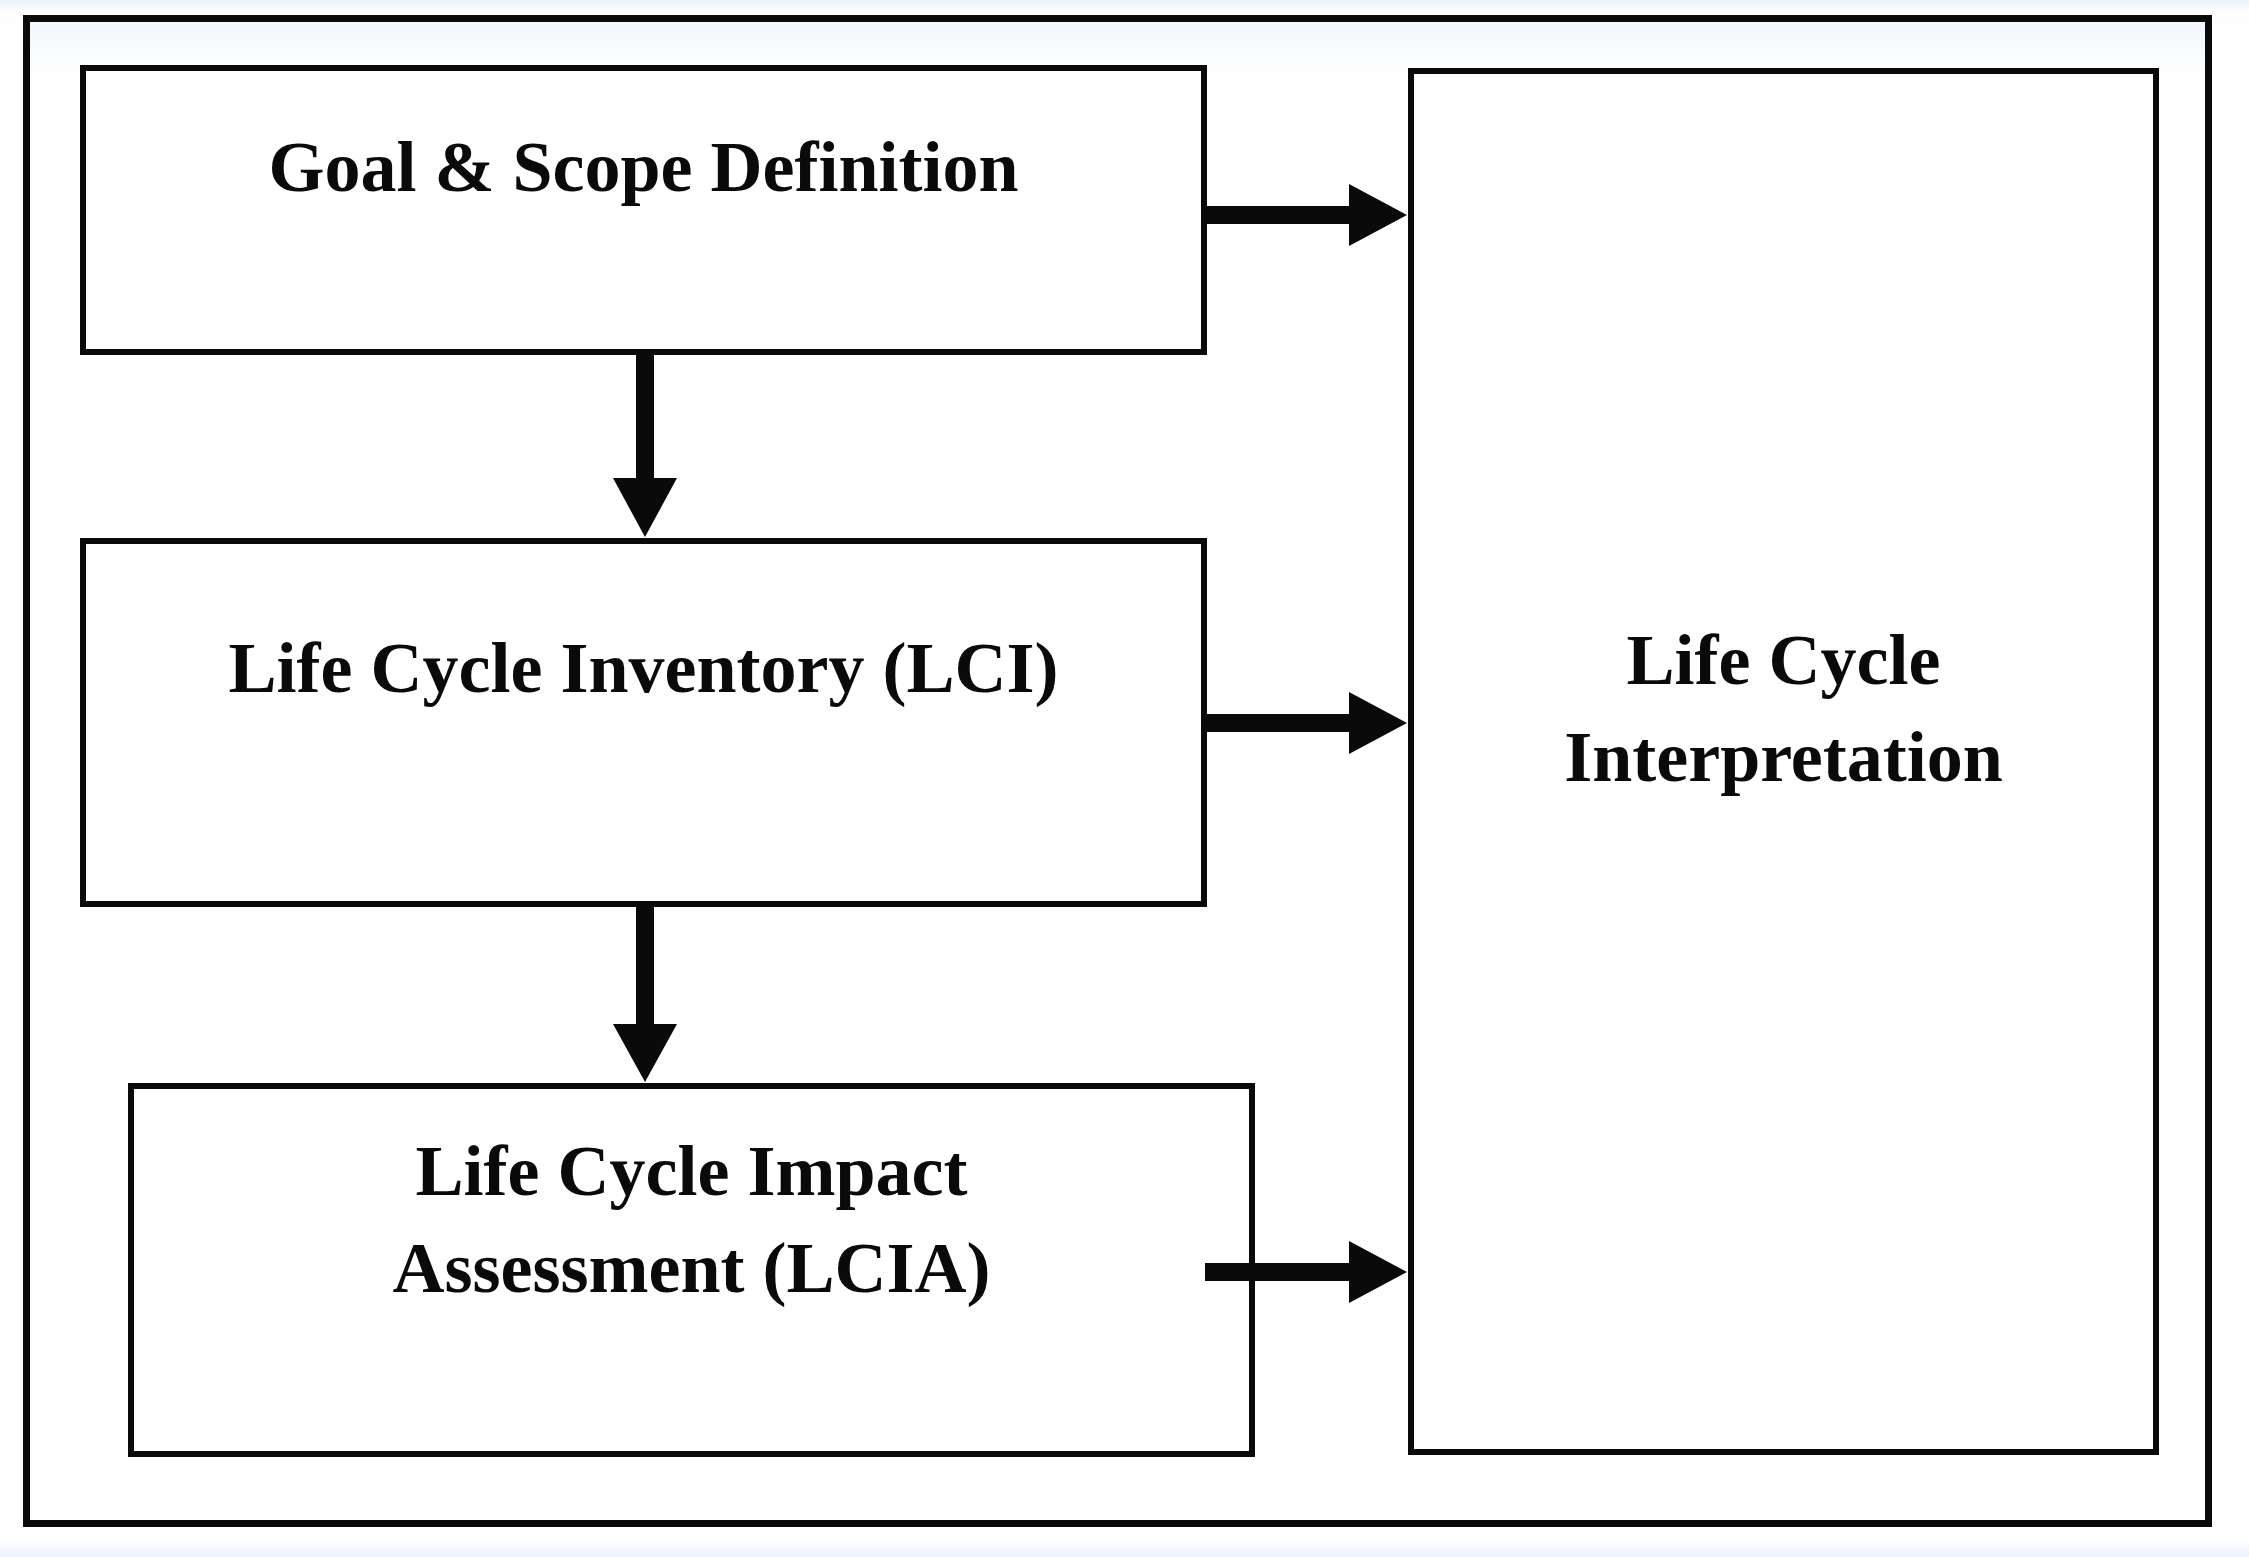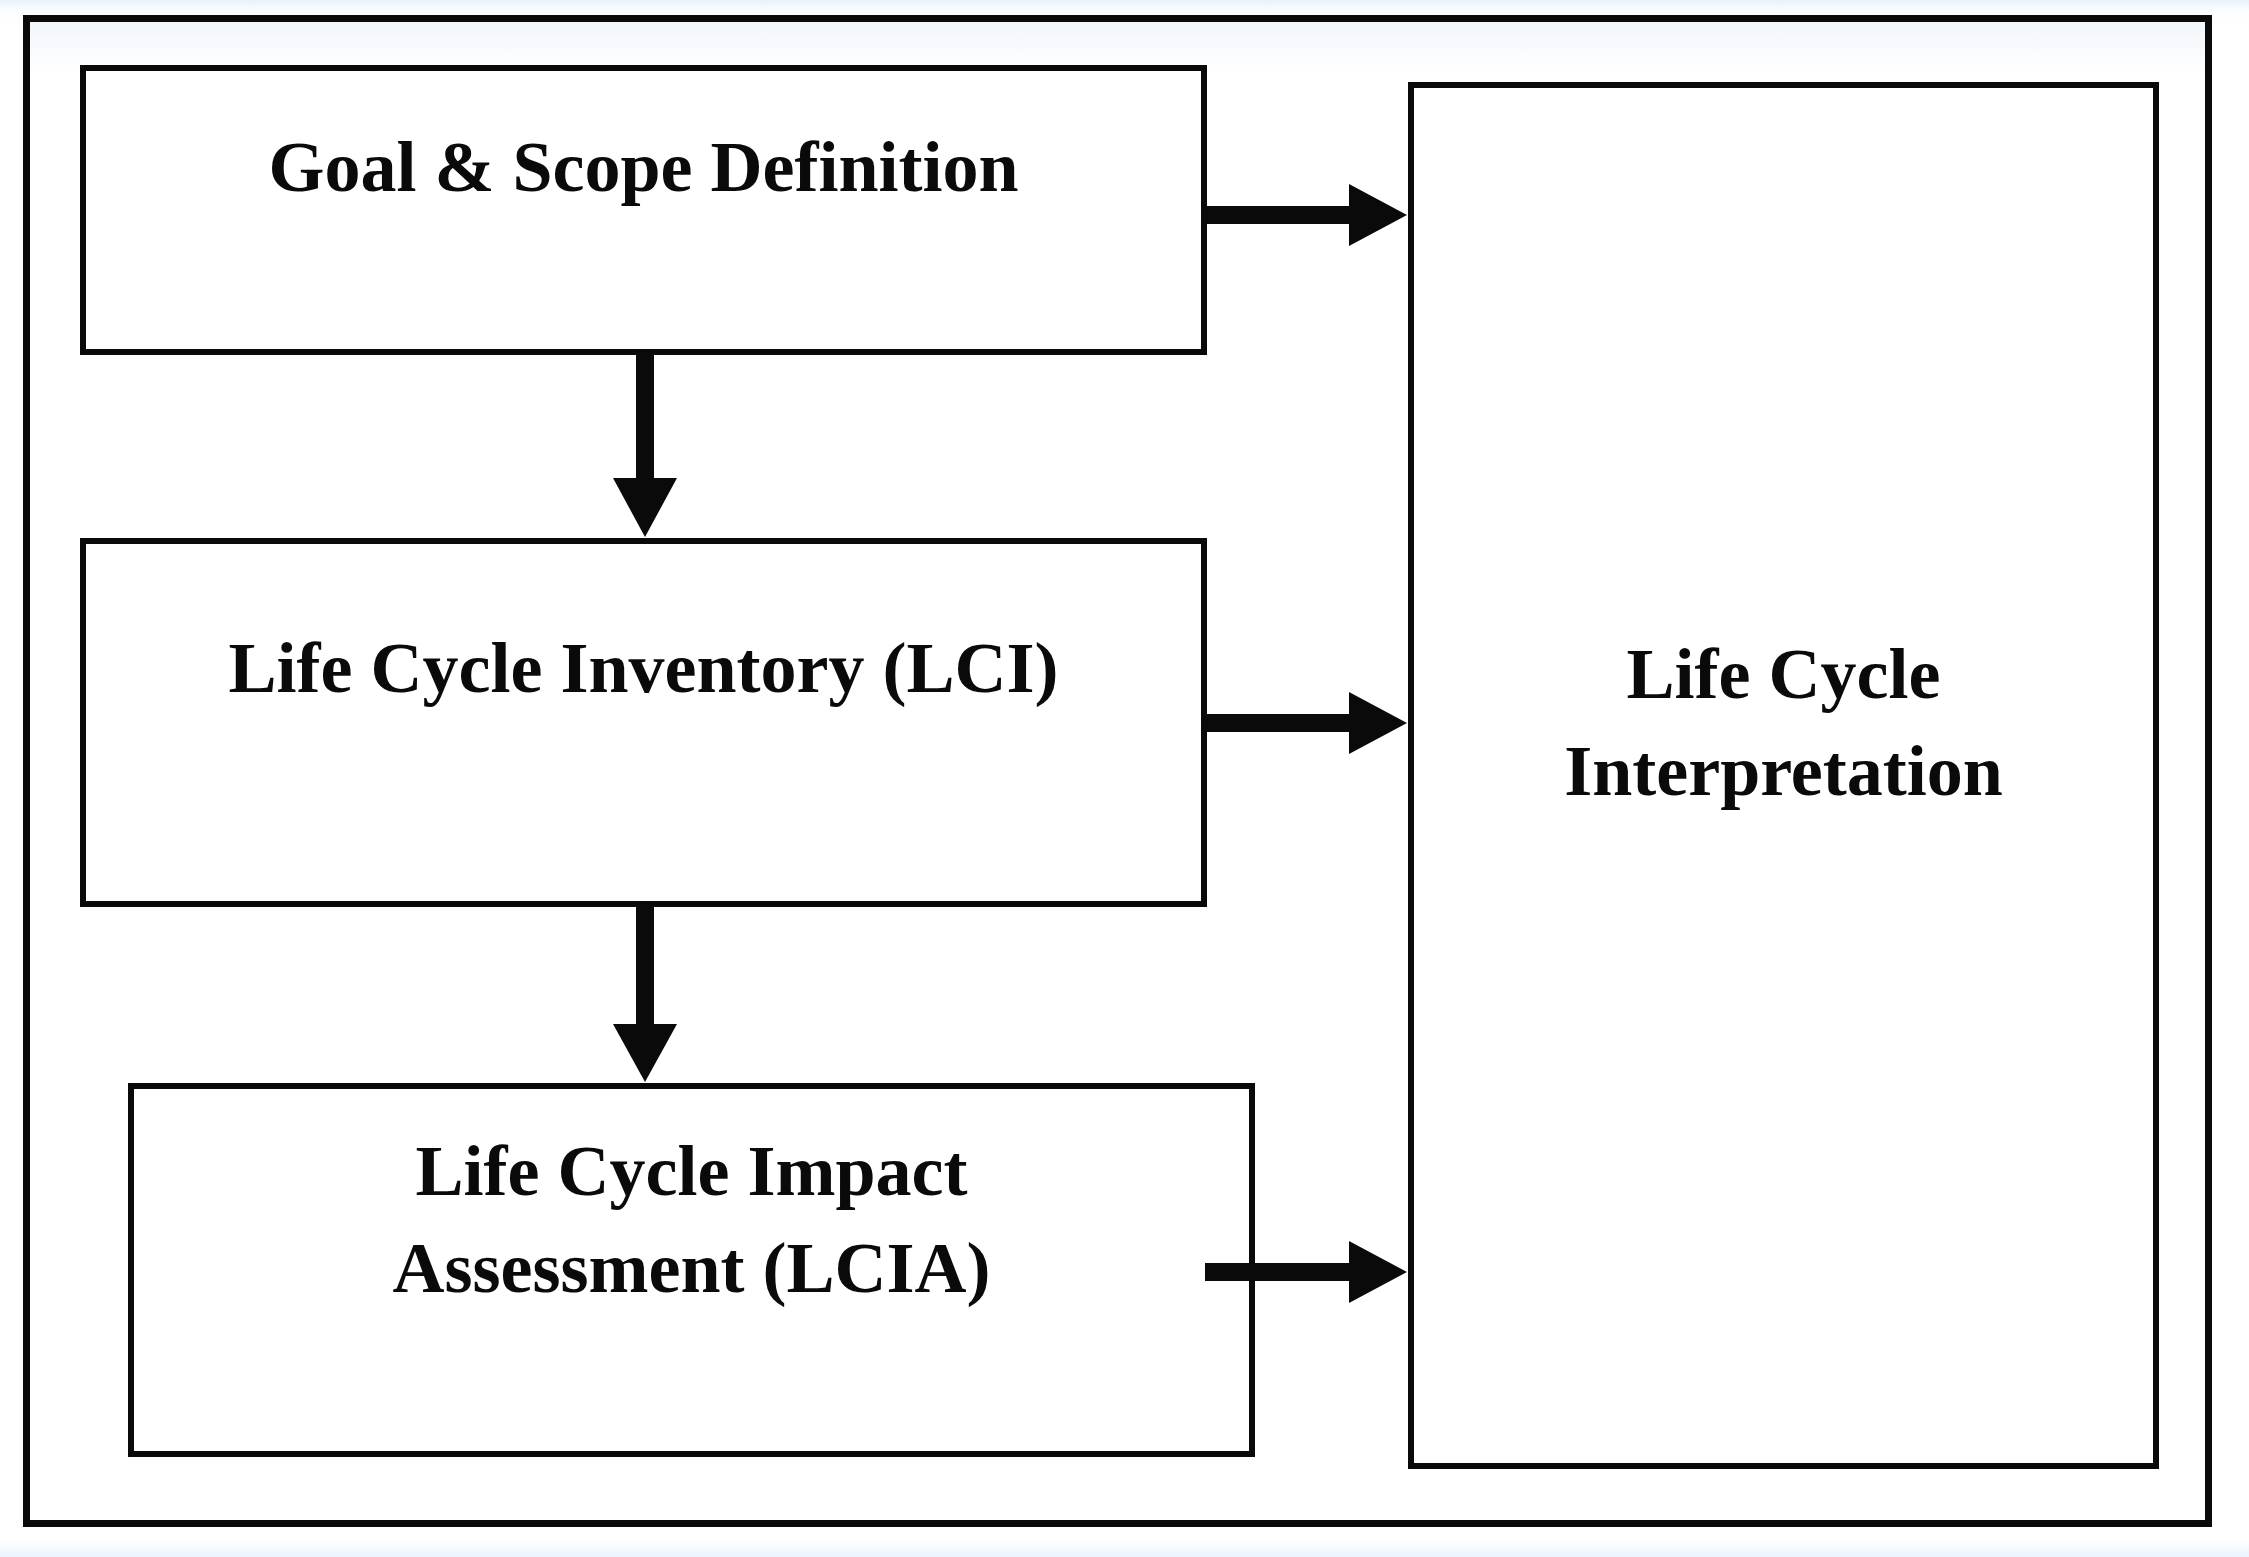--- a/index.html
+++ b/index.html
@@ -42,21 +42,21 @@
     line-height: 97px;
     white-space: pre-line;
     letter-spacing: 0px;
   }
   #node-goal-scope      { left: 80px;   top: 65px;   width: 1127px; height: 290px;  }
   #node-goal-scope .node-label      { padding-top: 48px;  }
   #node-lci             { left: 80px;   top: 538px;  width: 1127px; height: 369px;  }
   #node-lci .node-label             { padding-top: 76px;  }
   #node-lcia            { left: 80px;   top: 1083px; width: 1127px; height: 374px; margin-left: 48px;  }
   #node-lcia .node-label            { padding-top: 34px;  }
-  #node-interpretation  { left: 1408px; top: 68px;   width: 751px;  height: 1387px; margin-top: 14px; }
+  #node-interpretation  { left: 1408px; top: 68px;   width: 751px;  height: 1387px; }
   #node-interpretation .node-label  { padding-top: 538px; }
   .arrow-layer {
     position: absolute;
     left: 0; top: 0;
     width: 2249px;
     height: 1557px;
     pointer-events: none;
   }
 </style>
 </head>

